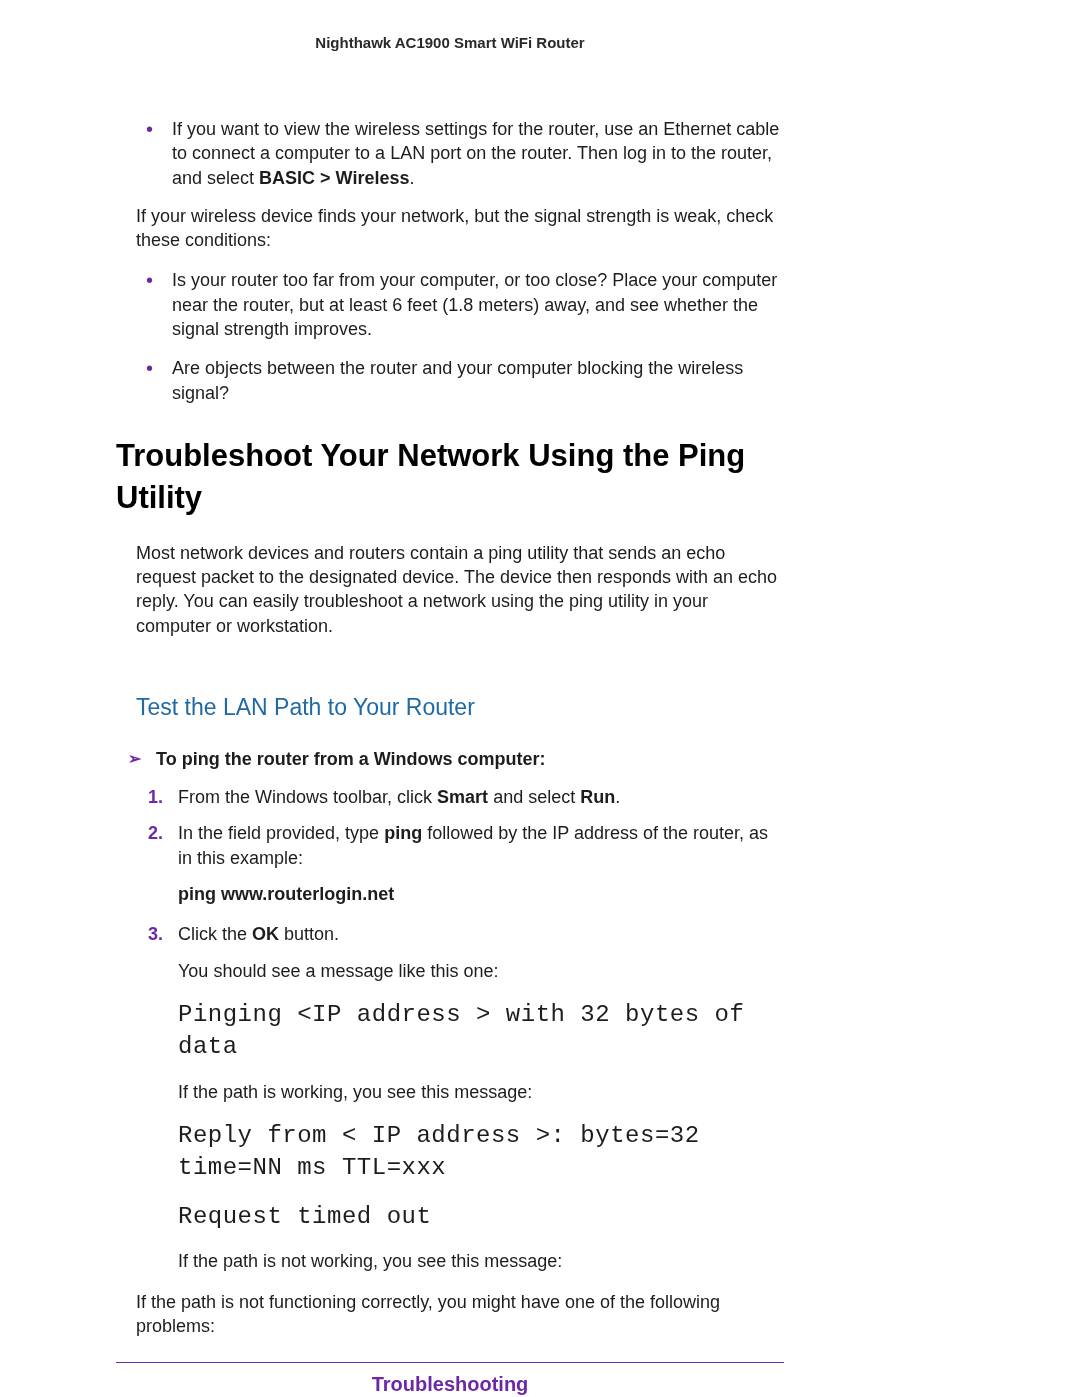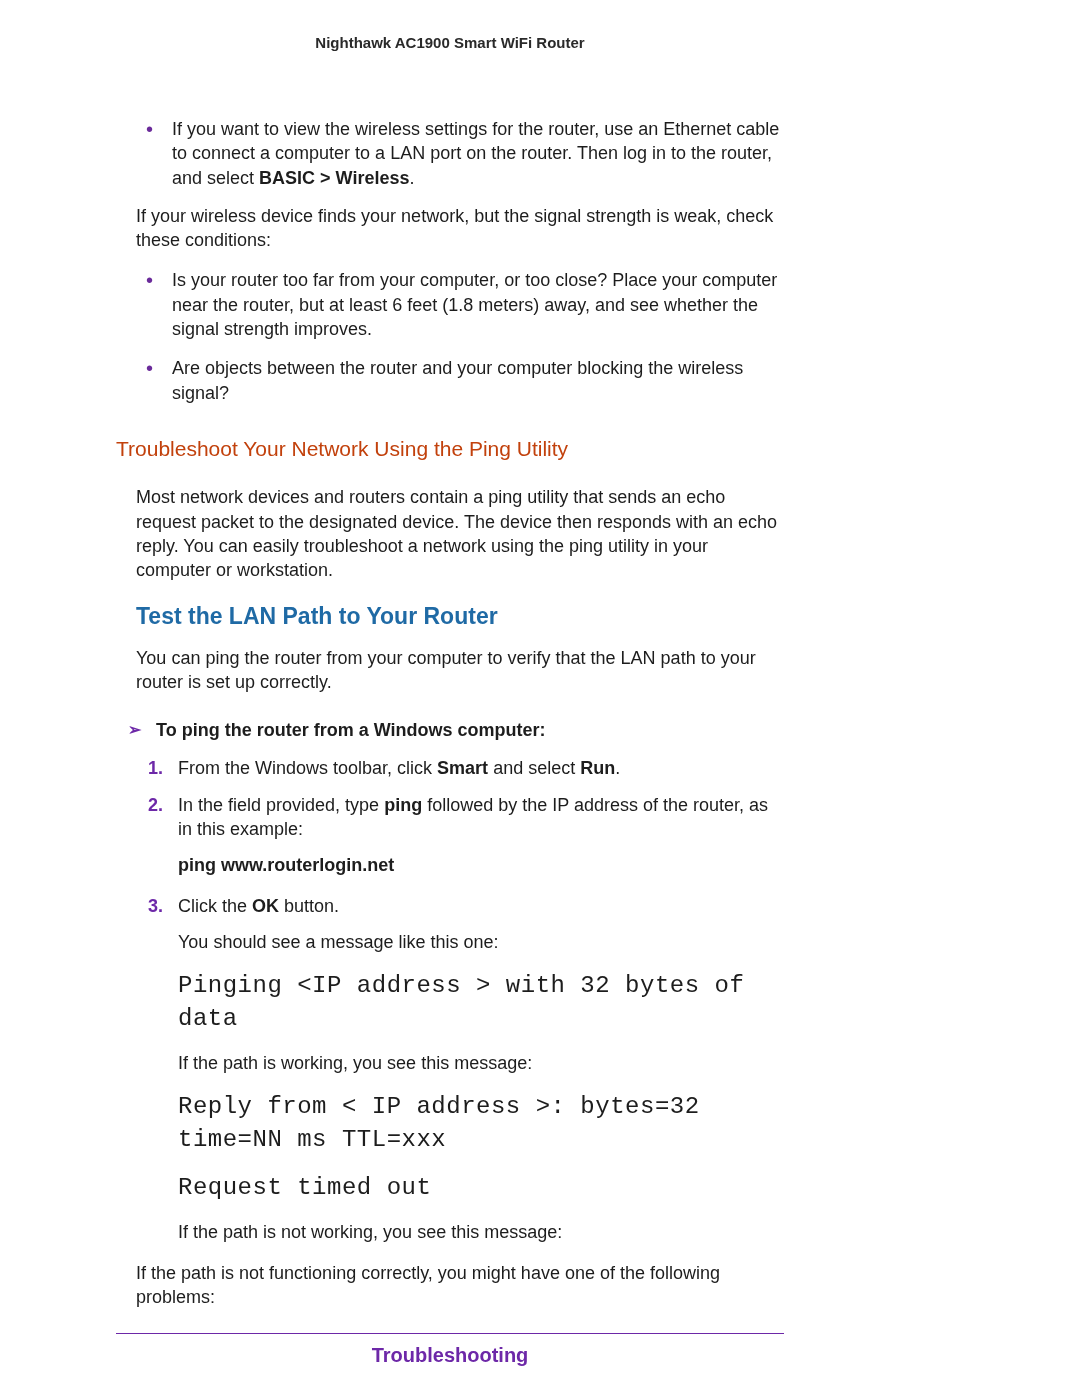--- a/index.html
+++ b/index.html
@@ -52,32 +52,32 @@
     margin: 18px 0 26px 0;
   }
   .note-label { color: #6d28a8; font-weight: bold; }
   .bold { font-weight: bold; }
   p.body {
     margin: 0 0 16px 0;
     padding-left: 20px;
   }
   h2.section {
     font-family: "Trebuchet MS", "Segoe UI", Arial, sans-serif;
-    color: #c2410c;
-    font-weight: normal;
-    font-size: 21px;
+    color: #000000;
+    font-weight: bold;
+    font-size: 31px;
     margin: 30px 0 22px 0;
     padding-left: 0;
   }
   h3.subsection {
     font-family: "Trebuchet MS", "Segoe UI", Arial, sans-serif;
     color: #1f6aa5;
-    font-weight: bold;
+    font-weight: normal;
     font-size: 23px;
-    margin: 18px 0 14px 0;
+    margin: 54px 0 14px 0;
     padding-left: 20px;
   }
   .task-heading {
     padding-left: 40px;
     position: relative;
     font-weight: bold;
     margin: 24px 0 14px 0;
   }
   .task-heading::before {
     content: "➢";
@@ -152,21 +152,20 @@
       <li>Is your router too far from your computer, or too close? Place your computer near the router, but at least 6 feet (1.8 meters) away, and see whether the signal strength improves.</li>
       <li>Are objects between the router and your computer blocking the wireless signal?</li>
     </ul>
 
     <h2 class="section">Troubleshoot Your Network Using the Ping Utility</h2>
 
     <p class="body">Most network devices and routers contain a ping utility that sends an echo request packet to the designated device. The device then responds with an echo reply. You can easily troubleshoot a network using the ping utility in your computer or workstation.</p>
 
     <h3 class="subsection">Test the LAN Path to Your Router</h3>
 
-    <p class="body">You can ping the router from your computer to verify that the LAN path to your router is set up correctly.</p>
 
     <div class="task-heading">To ping the router from a Windows computer:</div>
 
     <ol class="steps">
       <li>
         <span>From the Windows toolbar, click </span><span class="bold">Smart</span><span> and select </span><span class="bold">Run</span><span>.</span>
       </li>
       <li>
         <span>In the field provided, type </span><span class="bold">ping</span><span> followed by the IP address of the router, as in this example:</span>
       </li>

